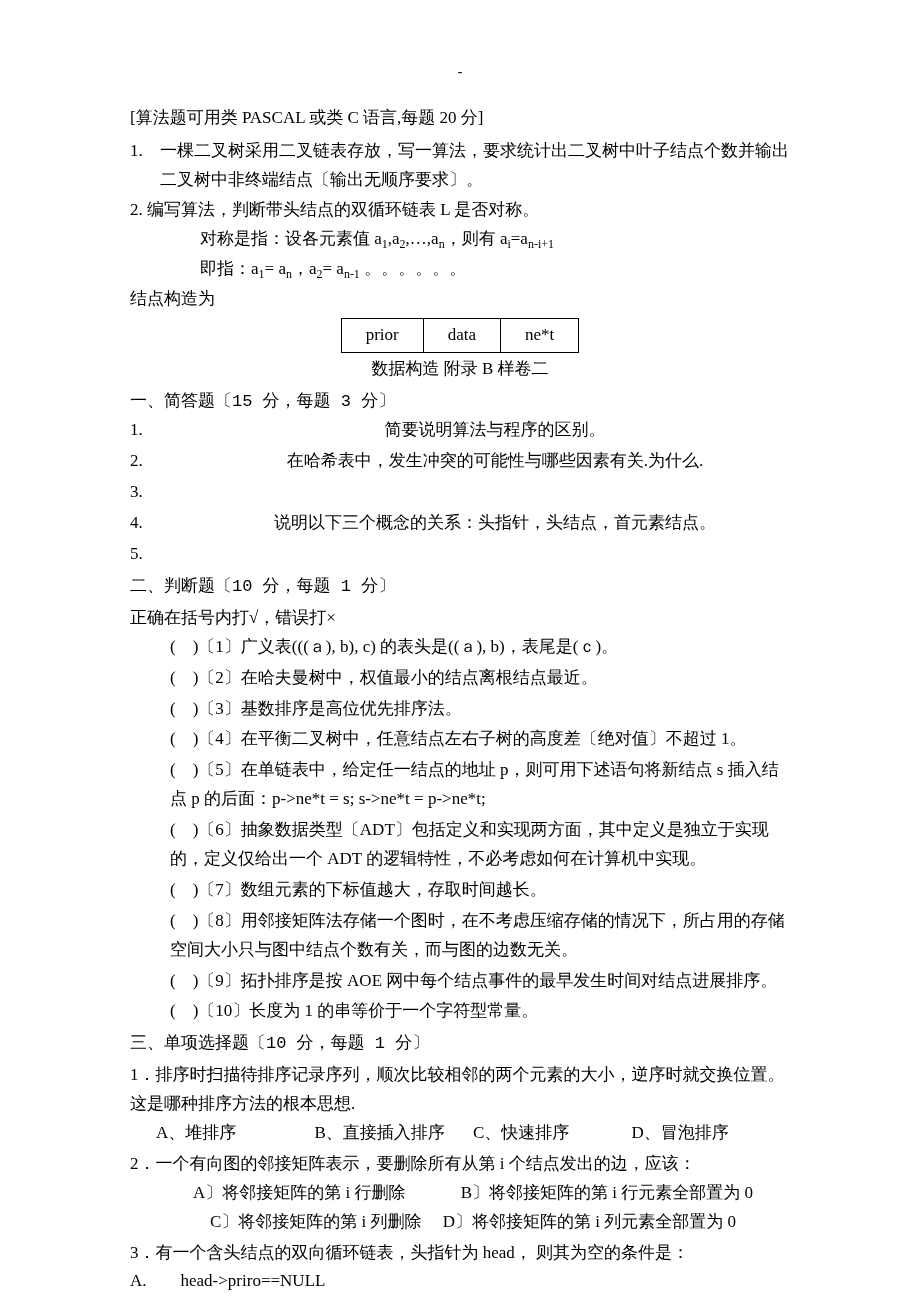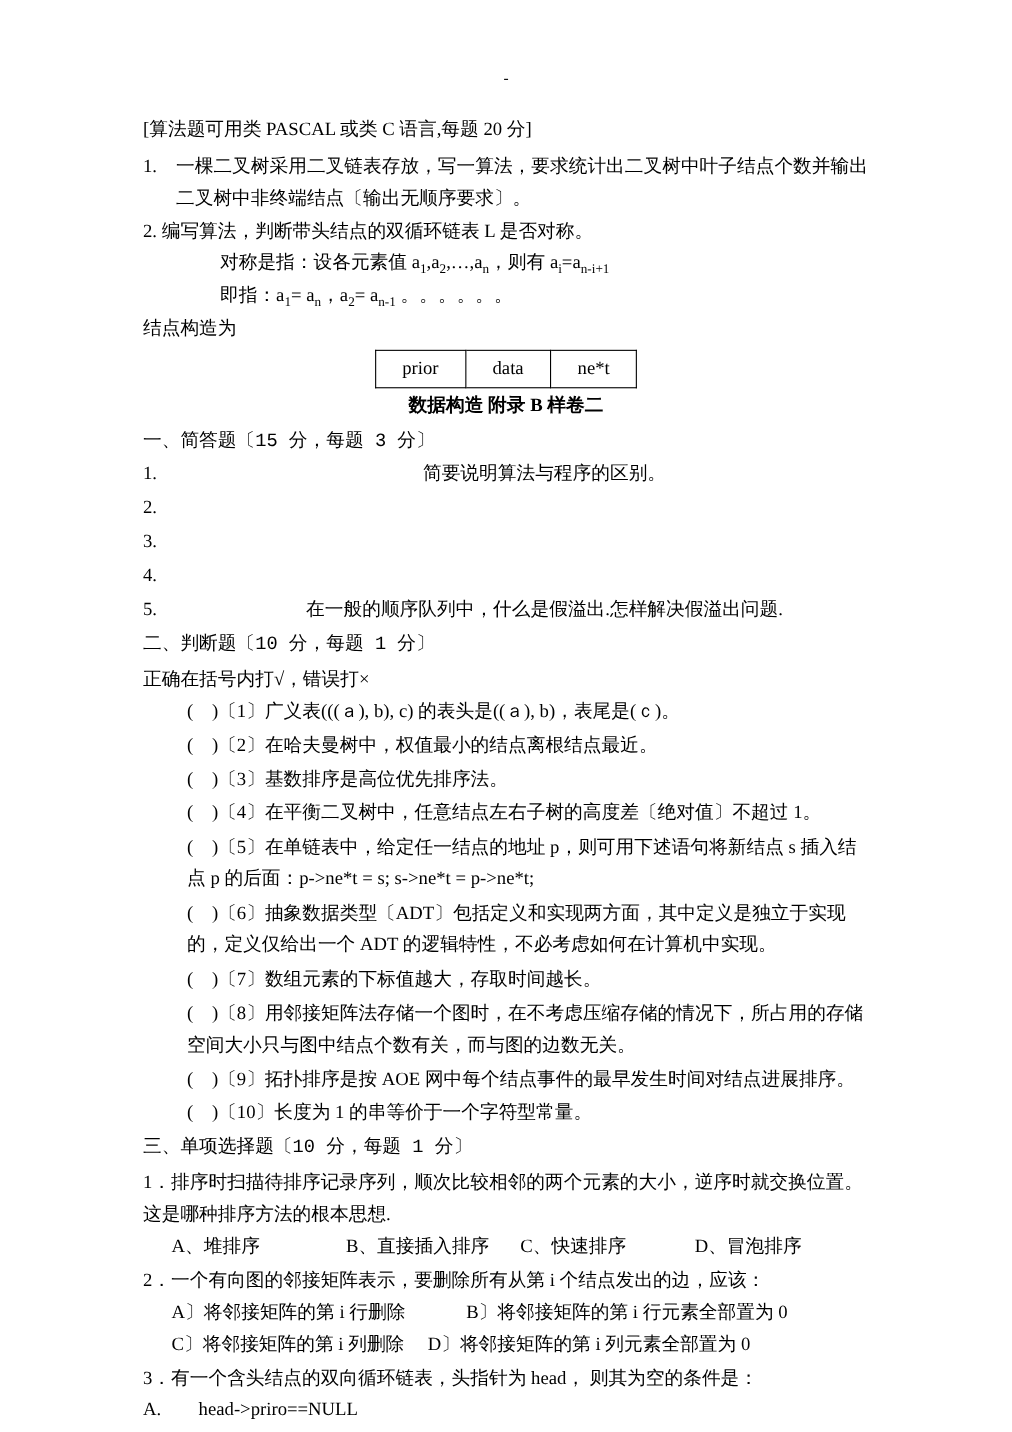--- a/index.html
+++ b/index.html
@@ -22,28 +22,28 @@
     table.node-struct {
       border-collapse: collapse;
       margin: 4px auto 2px auto;
     }
     table.node-struct td {
       border: 1px solid #000;
       padding: 2px 24px;
       font-family: "Times New Roman", serif;
       font-size: 17px;
     }
-    .appendix-title { text-align: center; font-weight: bold; margin-top: 2px; }
+    .appendix-title { text-align: center; font-weight: normal; margin-top: 2px; }
     .sa-item { display: flex; margin-bottom: 2px; }
     .sa-num { width: 70px; flex-shrink: 0; }
     .sa-body { flex: 1; text-align: center; }
     .tf-intro { margin-top: 2px; }
     .tf-item { padding-left: 40px; margin-bottom: 2px; }
     .mc-q { margin-top: 2px; }
-    .mc-opts { padding-left: 26px; }
+    .mc-opts { padding-left: 26px; text-align: center; }
     .mc-opts-wide { padding-left: 26px; display: flex; }
     .mc-opts-wide > span { flex: 1; }
     sub { font-size: 12px; }
   </style>
 </head>
 <body>
 
 <div class="center-dash">-</div>
 
 <div class="intro">[算法题可用类 PASCAL 或类 C 语言,每题 20 分]</div>
@@ -80,30 +80,31 @@
 
 <div class="appendix-title">数据构造  附录 B    样卷二</div>
 
 <div class="section-title">一、简答题〔15 分，每题 3 分〕</div>
 <div class="sa-item">
     <div class="sa-num">1.</div>
     <div class="sa-body">简要说明算法与程序的区别。</div>
   </div>
 <div class="sa-item">
     <div class="sa-num">2.</div>
+    <div class="sa-body">在哈希表中，发生冲突的可能性与哪些因素有关.为什么.</div>
   </div>
 <div class="sa-item">
     <div class="sa-num">3.</div>
   </div>
 <div class="sa-item">
     <div class="sa-num">4.</div>
+    <div class="sa-body">说明以下三个概念的关系：头指针，头结点，首元素结点。</div>
   </div>
 <div class="sa-item">
     <div class="sa-num">5.</div>
-    <div class="sa-body">在一般的顺序队列中，什么是假溢出.怎样解决假溢出问题.</div>
   </div>
 
 <div class="section-title">二、判断题〔10 分，每题 1 分〕</div>
 <div class="tf-intro">正确在括号内打√，错误打×</div>
 <div class="tf-item">(　)〔1〕广义表(((ａ), b), c) 的表头是((ａ), b)，表尾是(ｃ)。</div>
 <div class="tf-item">(　)〔2〕在哈夫曼树中，权值最小的结点离根结点最近。</div>
 <div class="tf-item">(　)〔3〕基数排序是高位优先排序法。</div>
 <div class="tf-item">(　)〔4〕在平衡二叉树中，任意结点左右子树的高度差〔绝对值〕不超过 1。</div>
 <div class="tf-item">(　)〔5〕在单链表中，给定任一结点的地址 p，则可用下述语句将新结点 s 插入结点 p 的后面：p-&gt;ne*t = s;   s-&gt;ne*t = p-&gt;ne*t;</div>
 <div class="tf-item">(　)〔6〕抽象数据类型〔ADT〕包括定义和实现两方面，其中定义是独立于实现的，定义仅给出一个 ADT 的逻辑特性，不必考虑如何在计算机中实现。</div>

